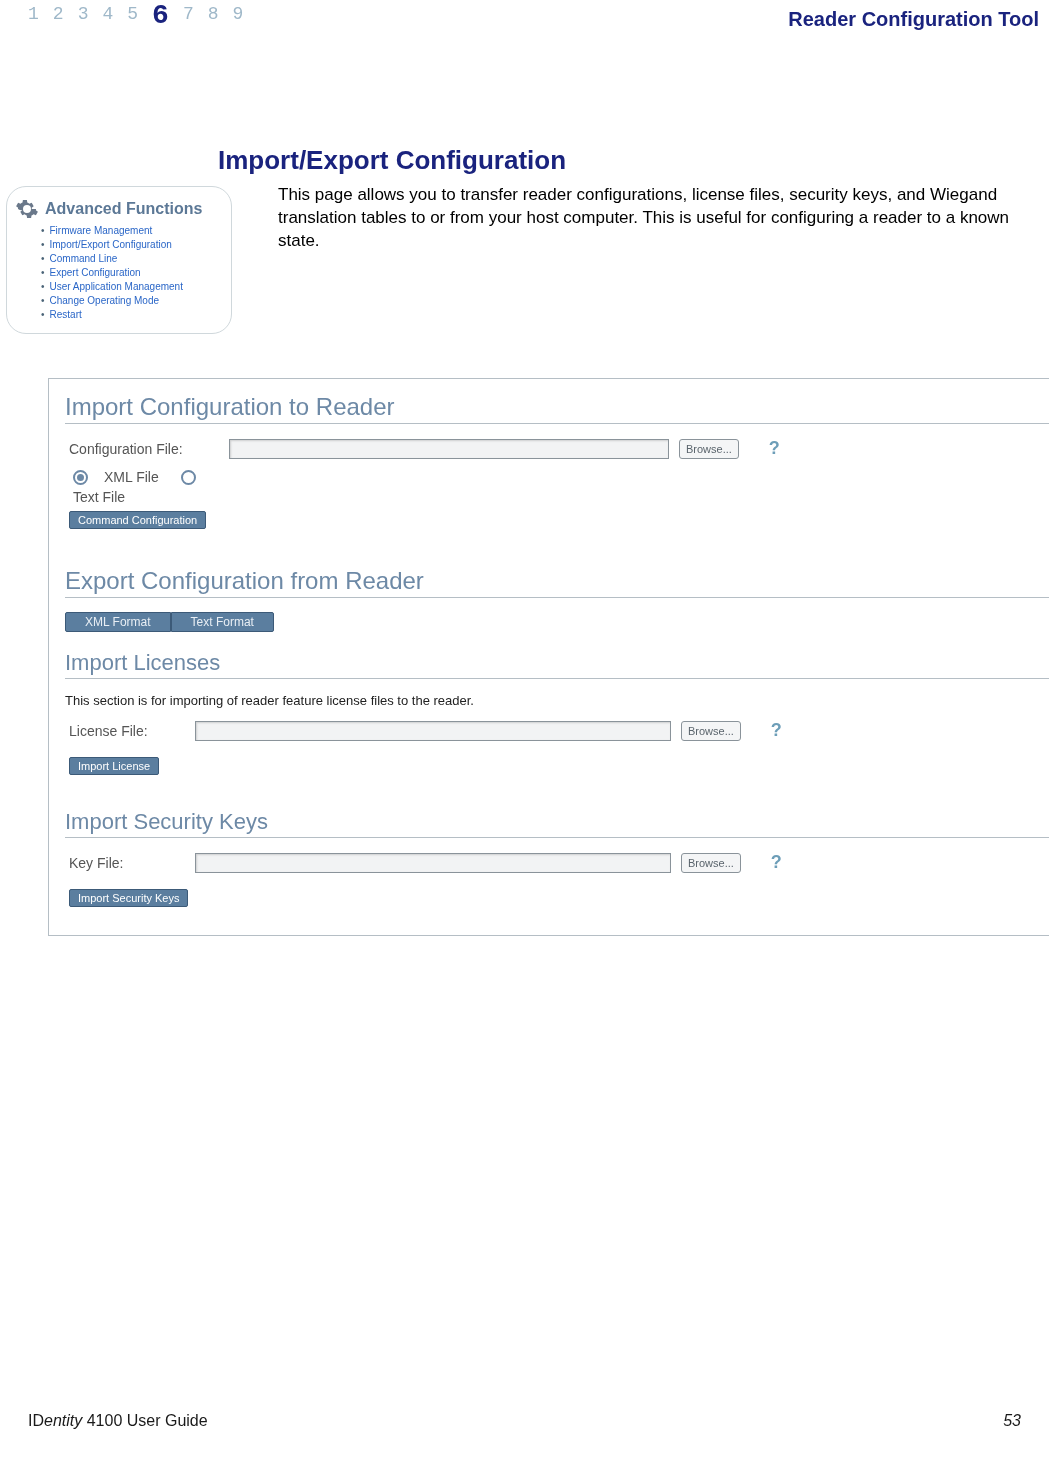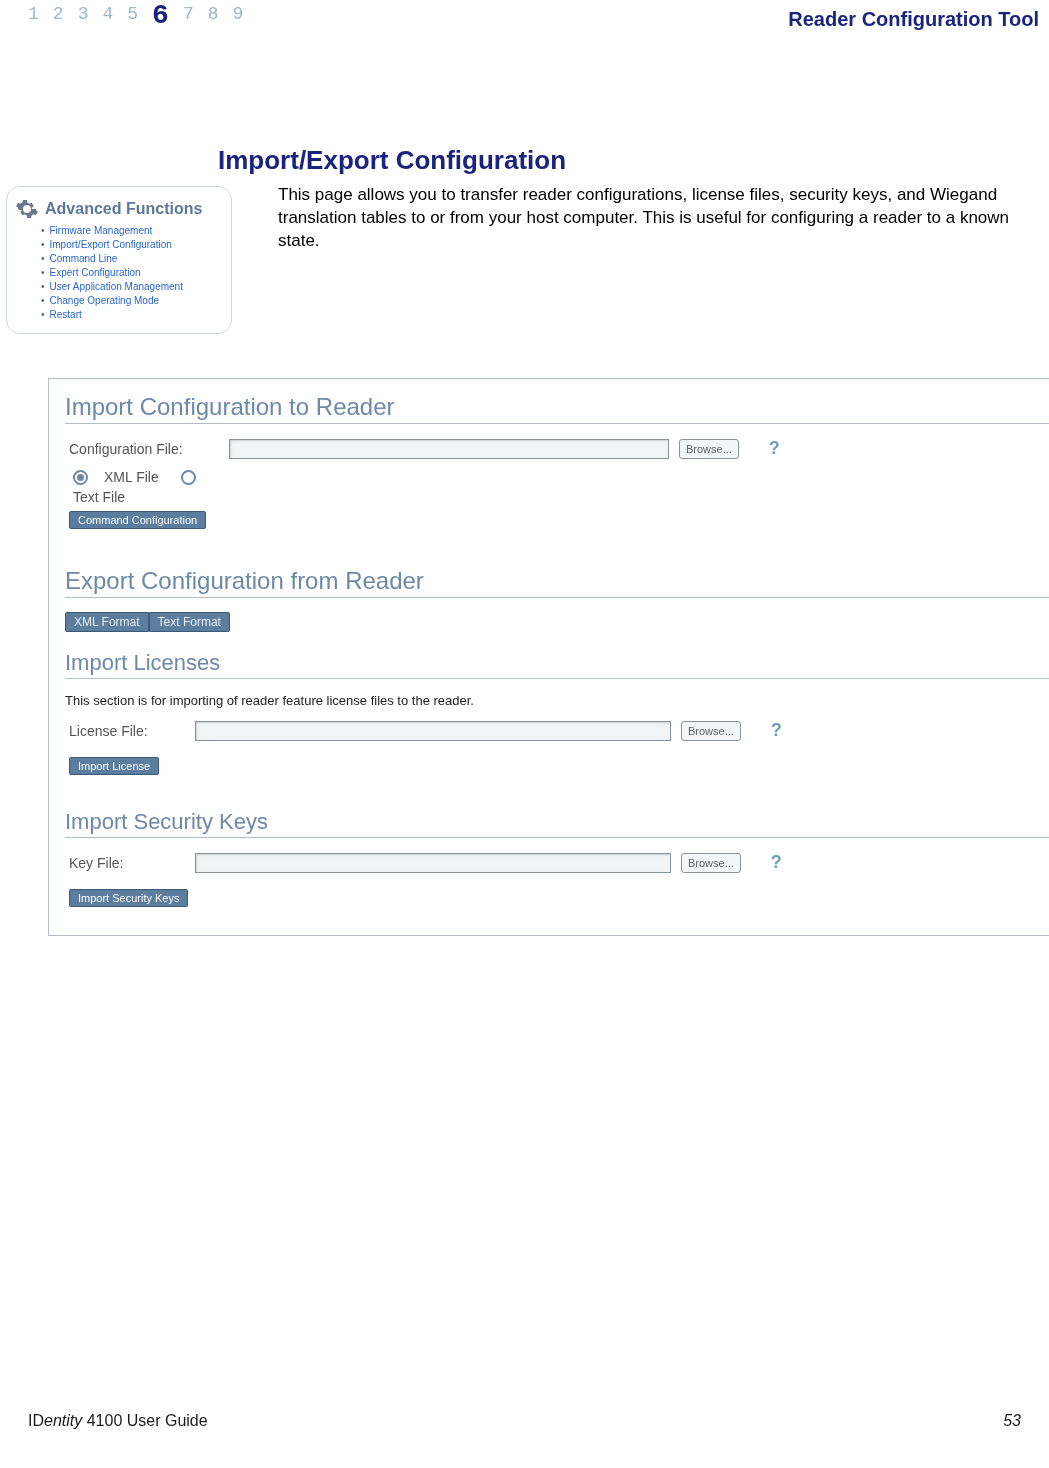--- a/index.html
+++ b/index.html
@@ -51,21 +51,21 @@
     line-height: 1.35;
     margin: 0 30px 0 278px;
     color: #000;
   }
   .sidebar {
     position: absolute;
     left: 6px;
     top: 186px;
     width: 226px;
     border: 1px solid #d0d8dc;
-    border-radius: 14px;
+    border-radius: 20px;
     padding: 10px 8px 10px 8px;
     background: #fff;
   }
   .sidebar-head {
     display: flex;
     align-items: center;
     gap: 6px;
   }
   .gear-icon {
     width: 24px; height: 24px;
@@ -176,21 +176,21 @@
     border-radius: 2px;
     padding: 2px 8px;
     margin: 6px 0 10px 4px;
   }
   .pill-btns { display:flex; gap:0; margin-top:4px; margin-bottom:18px; }
   .pill-btn {
     background: #5b7e9f;
     color: #e8eef4;
     font-size: 12px;
     border: 1px solid #3c5a78;
-    padding: 2px 8px;
+    padding: 2px 19px;
   }
   .pill-btn:first-child { border-radius: 2px 0 0 2px; }
   .pill-btn:last-child { border-radius: 0 2px 2px 0; }
   .desc-text {
     font-size: 13px;
     color: #222;
     margin: 6px 0 12px 0;
   }
   .footer {
     position: absolute;

